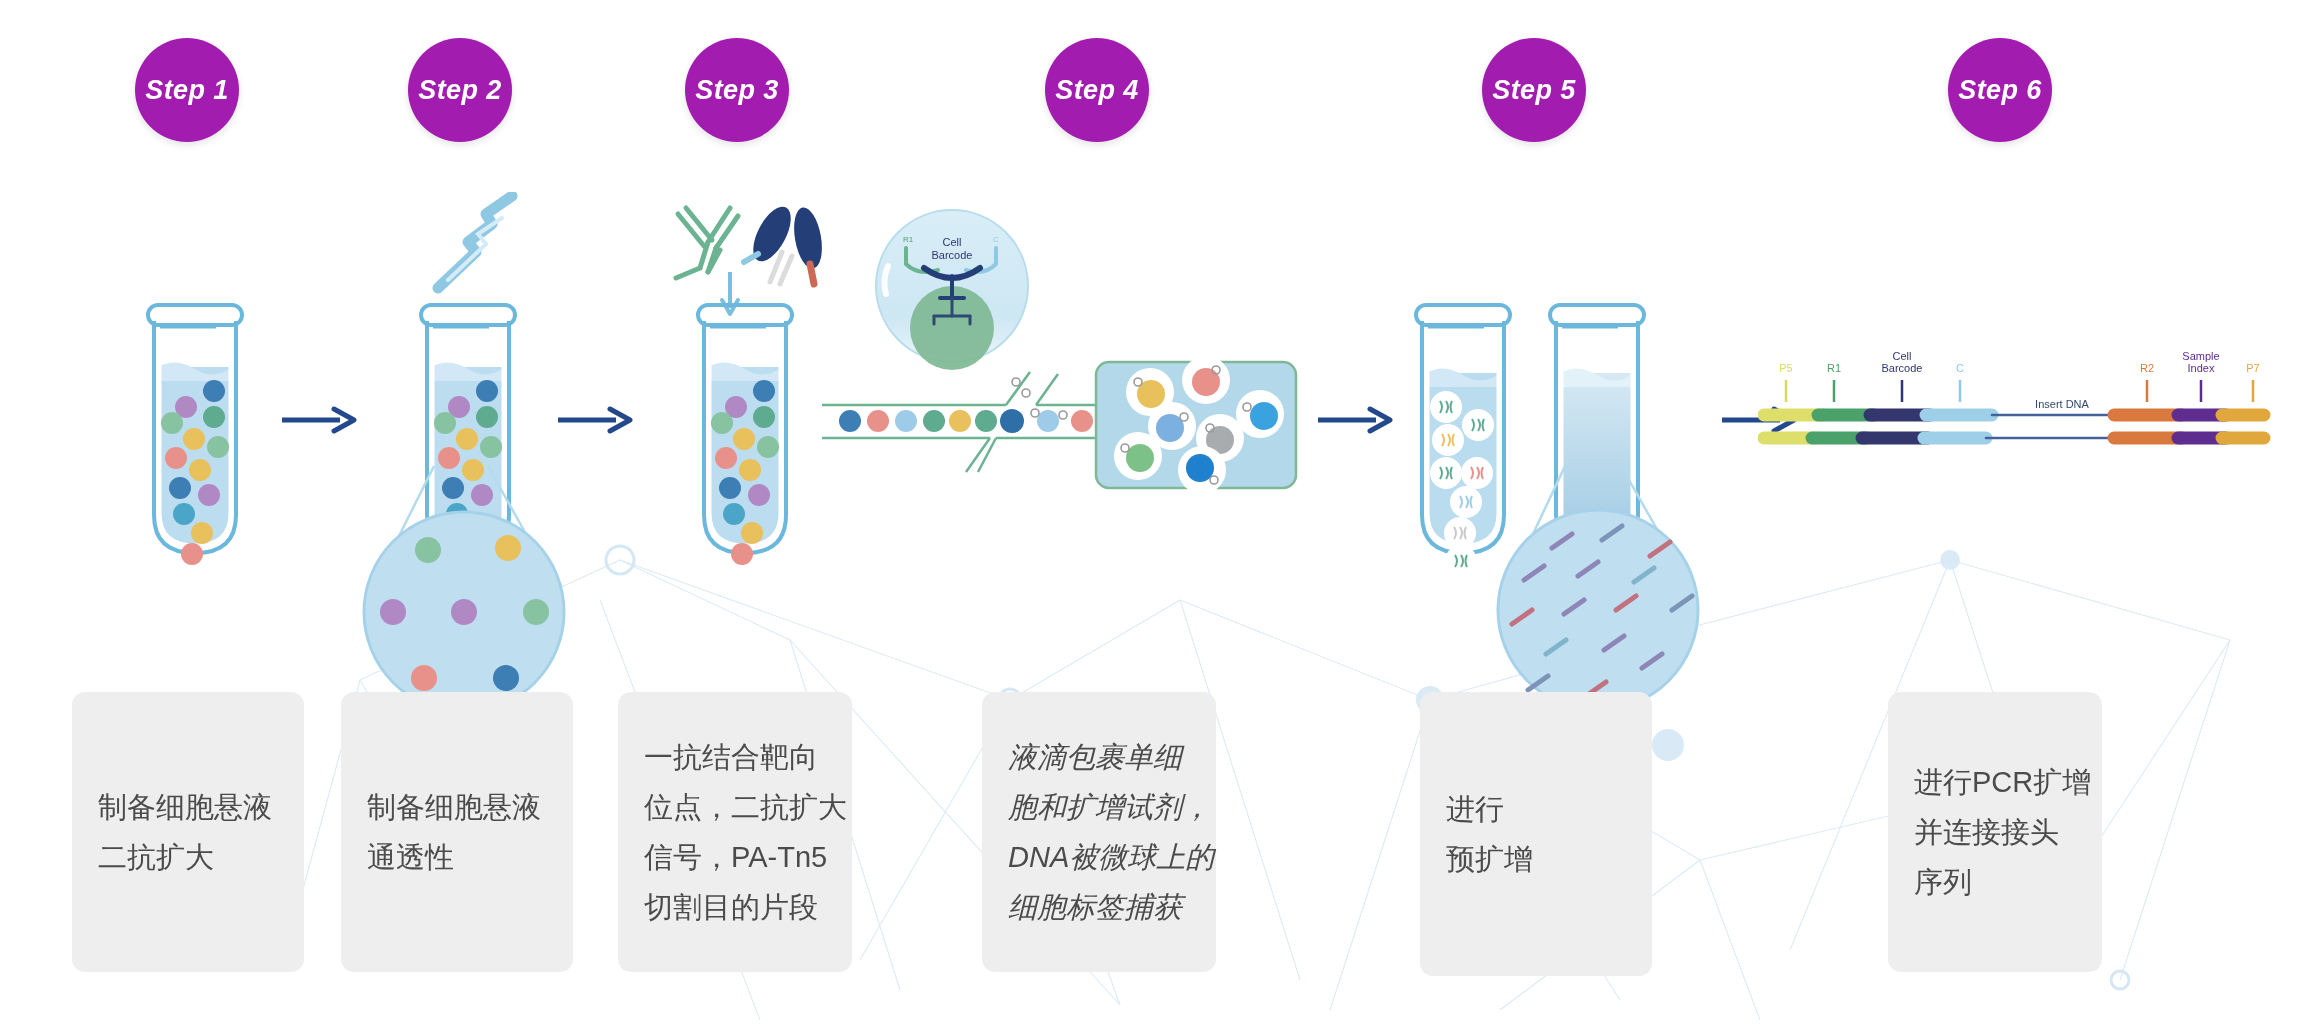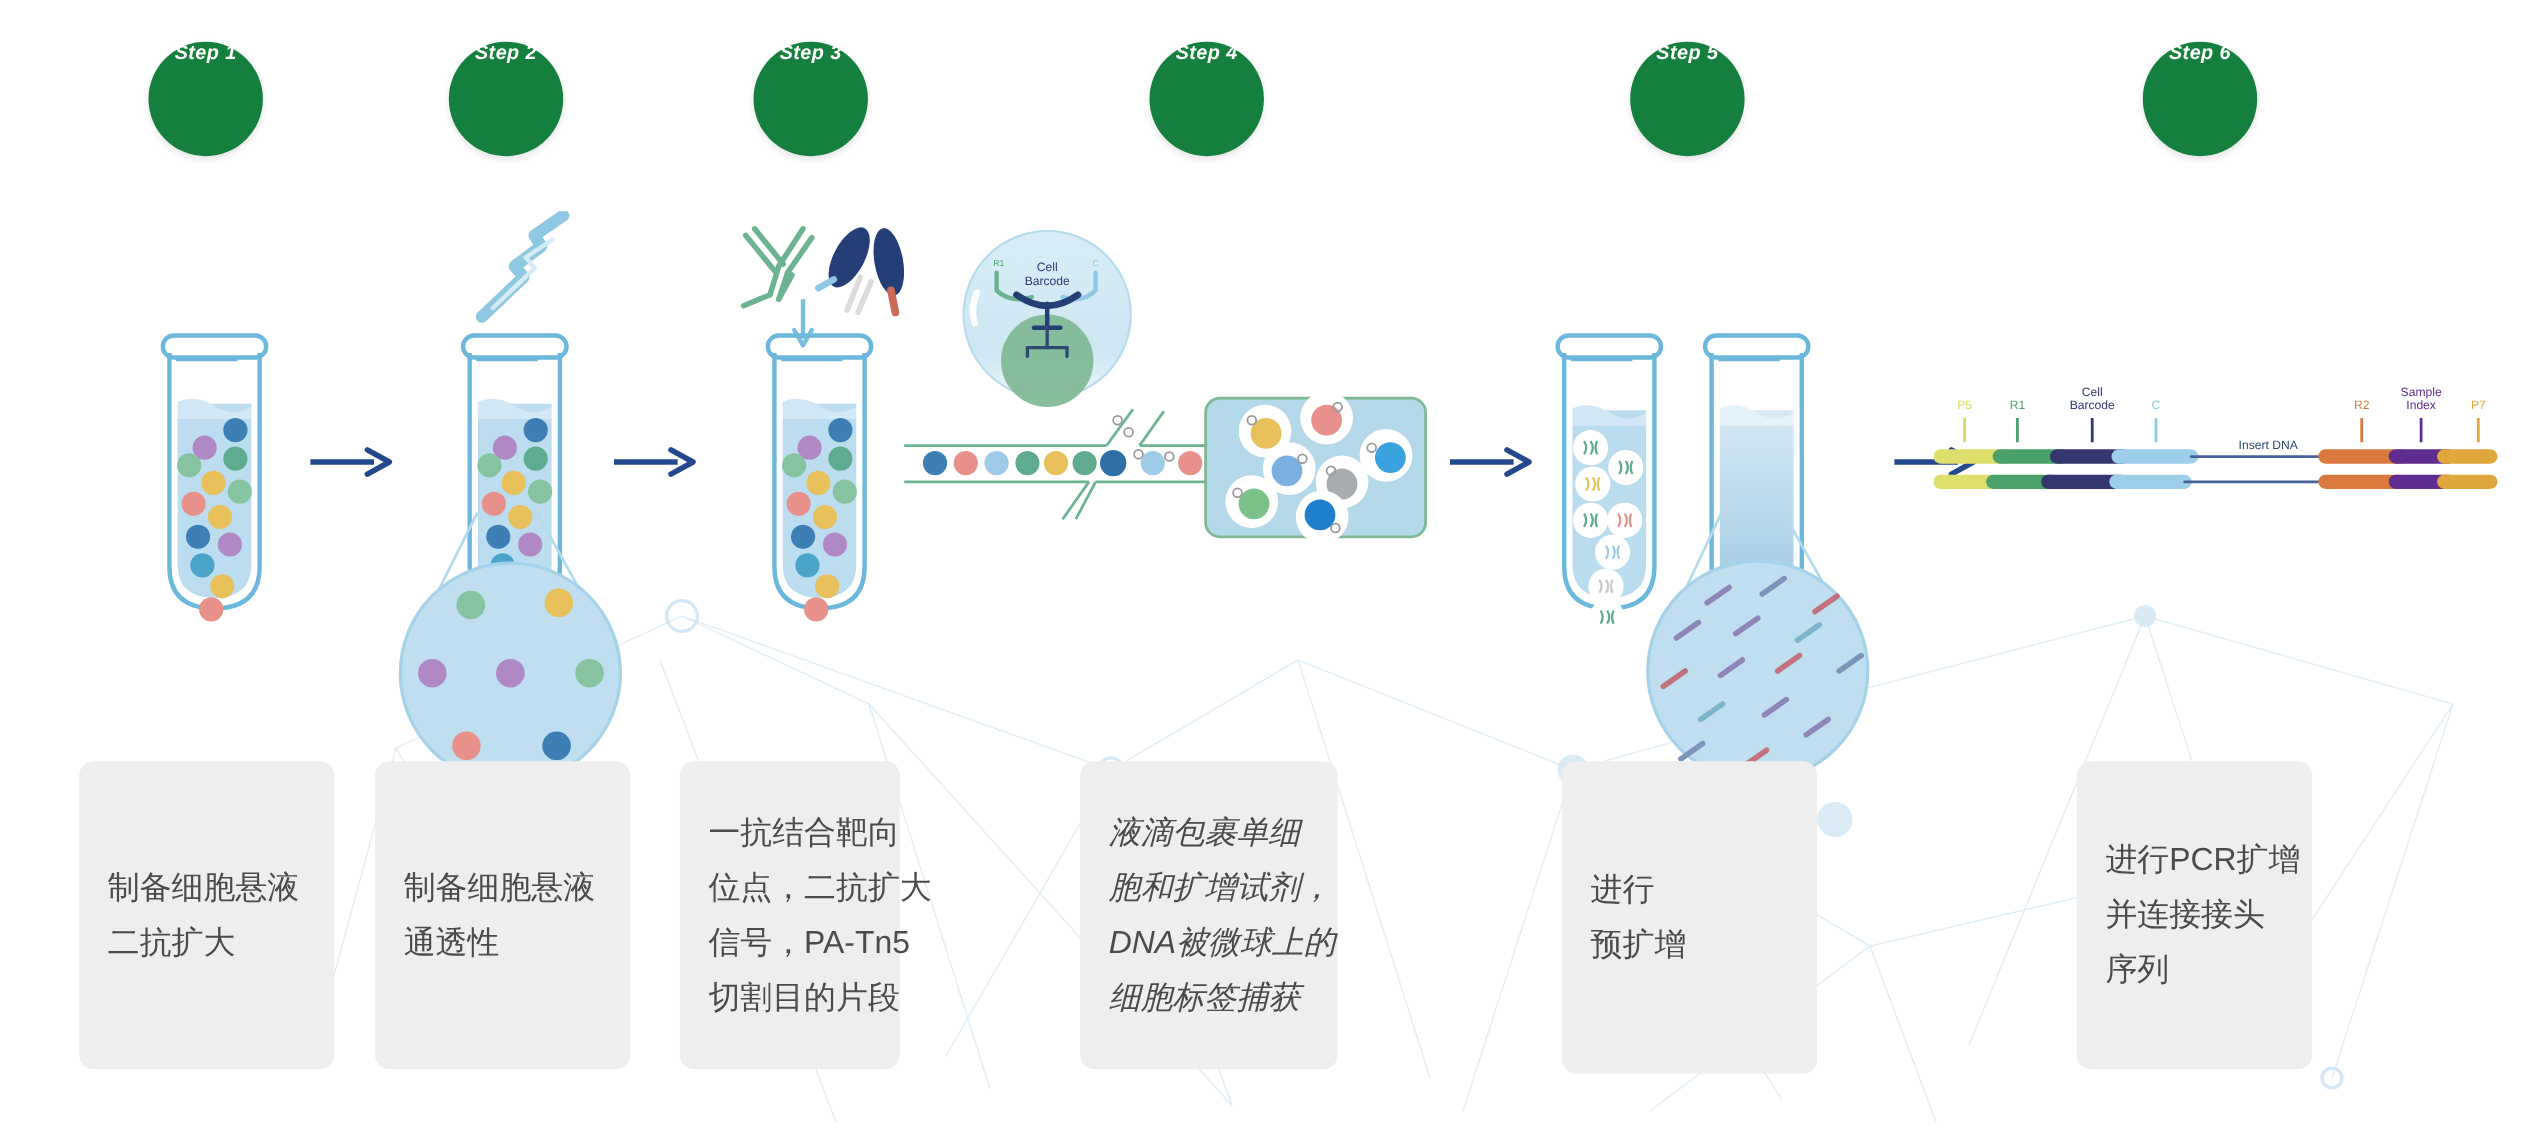--- a/index.html
+++ b/index.html
@@ -12,24 +12,24 @@
   #stage { position: relative; width: 2300px; height: 1034px; background: #fff; }
 
   
   .bg-net { position: absolute; inset: 0; pointer-events: none; }
 
   
   .step-circle {
     position: absolute;
     width: 104px; height: 104px;
     border-radius: 50%;
-    background: #15803d;
+    background: #a21caf;
     color: #ffffff;
-    display: flex; align-items: flex-start; justify-content: center;
-    font-style: italic; font-weight: 700; font-size: 18px;
+    display: flex; align-items: center; justify-content: center;
+    font-style: italic; font-weight: 700; font-size: 27px;
     letter-spacing: .4px;
     box-shadow: 0 3px 7px rgba(0,0,0,.11);
   }
 
   
   .caption {
     position: absolute;
     background: #eeeeee;
     border-radius: 13px;
     display: flex; flex-direction: column; justify-content: center;
@@ -491,21 +491,21 @@
   <div class="caption" style="left:72px;  top:692px; width:232px; height:280px;">
     <div class="line">制备细胞悬液</div>
     <div class="line">二抗扩大</div>
   </div>
 
   <div class="caption" style="left:341px; top:692px; width:232px; height:280px;">
     <div class="line">制备细胞悬液</div>
     <div class="line">通透性</div>
   </div>
 
-  <div class="caption" style="left:618px; top:692px; width:200px; height:280px;">
+  <div class="caption" style="left:618px; top:692px; width:234px; height:280px;">
     <div class="line">一抗结合靶向</div>
     <div class="line">位点，二抗扩大</div>
     <div class="line">信号，PA-Tn5</div>
     <div class="line">切割目的片段</div>
   </div>
 
   <div class="caption" style="left:982px; top:692px; width:234px; height:280px;font-style:italic;">
     <div class="line">液滴包裹单细</div>
     <div class="line">胞和扩增试剂，</div>
     <div class="line">DNA被微球上的</div>

